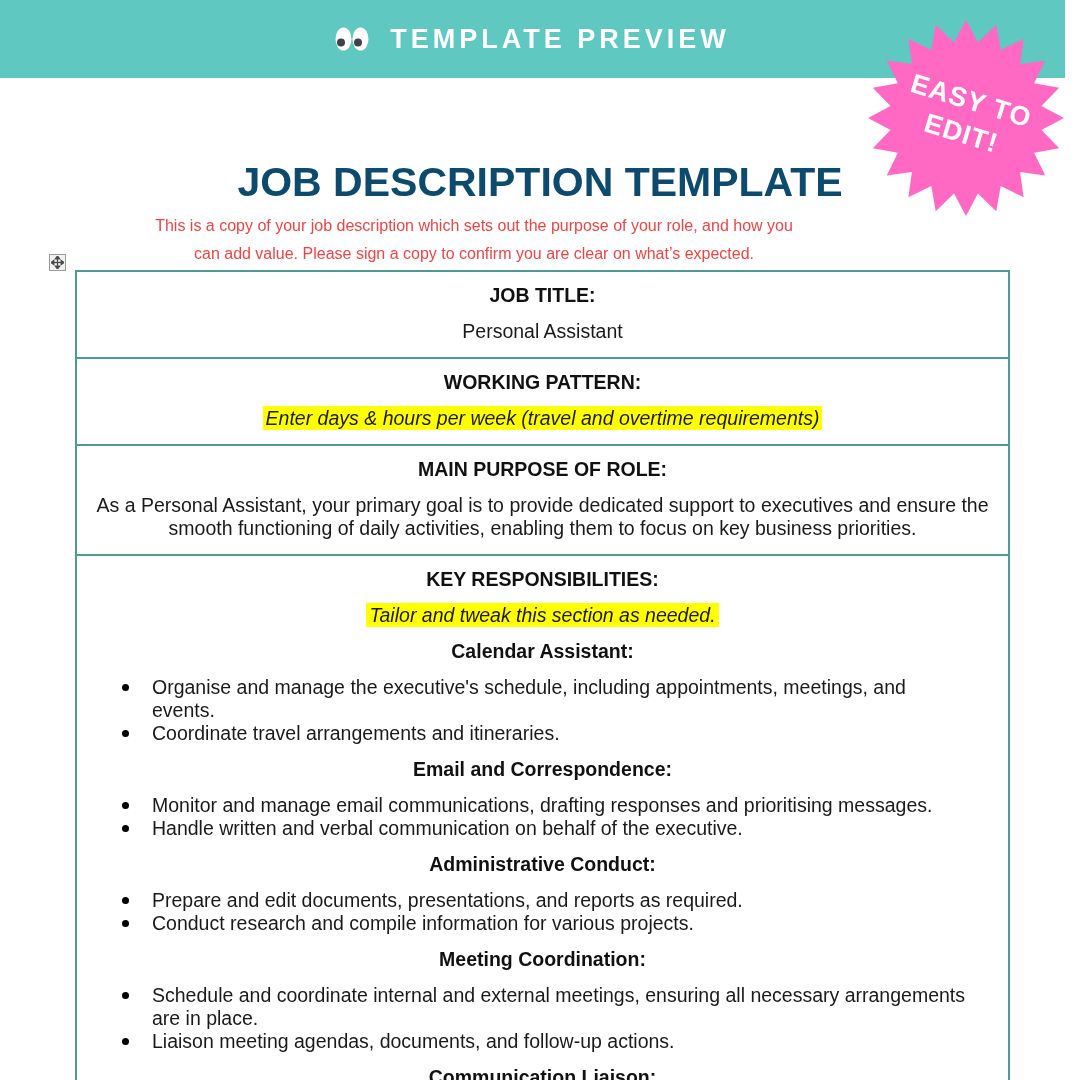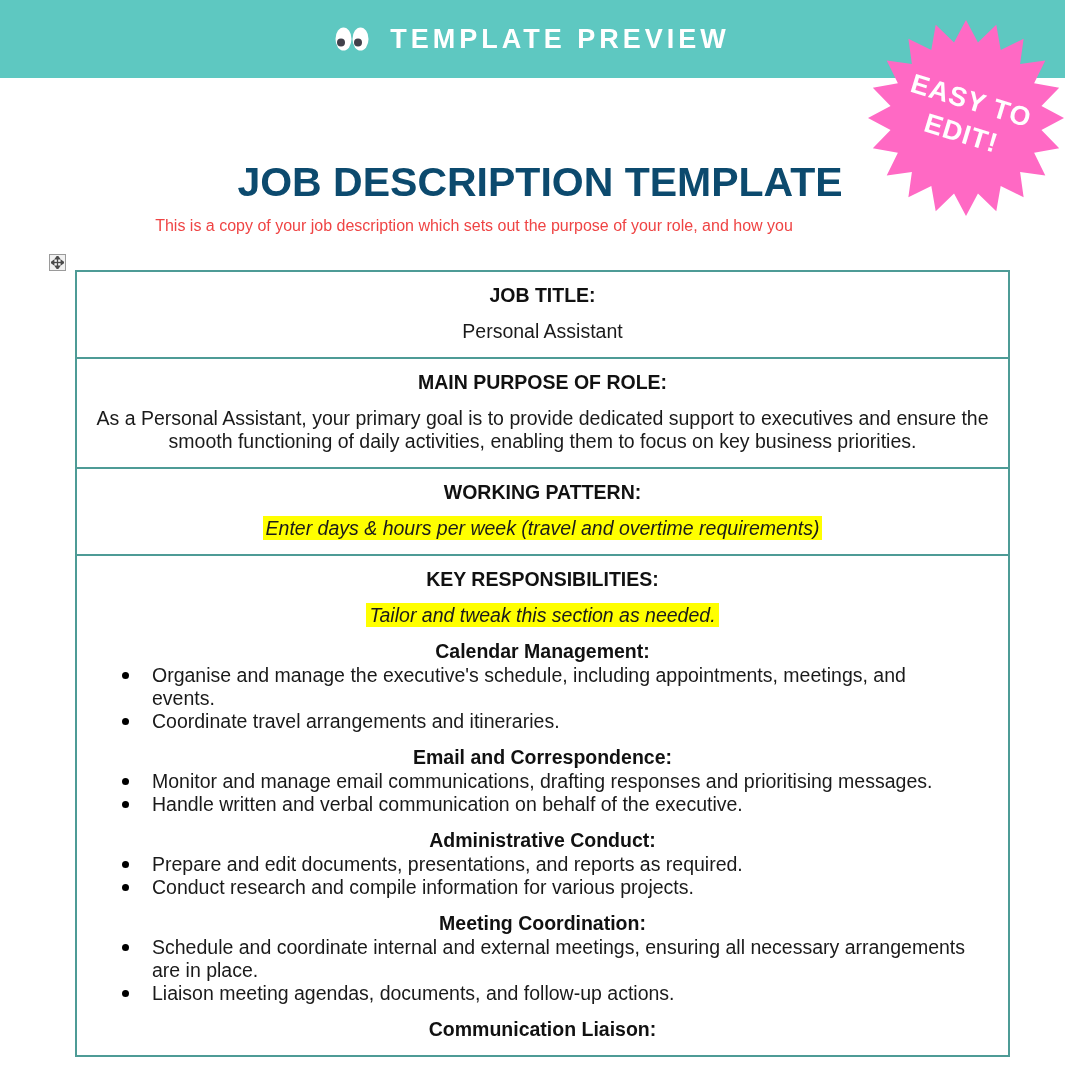--- a/index.html
+++ b/index.html
@@ -79,21 +79,21 @@
     vertical-align: top;
   }
   .jd-table p { margin: 13px 0 0; font-size: 19.5px; line-height: 23px; text-align: center; }
   .jd-table td > *:first-child { margin-top: 0; }
   .cell-heading, .sub-heading { font-weight: bold; color: #111; }
   .hl-line { font-size: 19.5px; line-height: 23px; }
   .hl-line span {
     background: var(--highlight, #ffff00);
     font-style: italic; padding: 1px 3px;
   }
-  .jd-table ul { margin: 1px 0 0; padding: 0; list-style: none; }
+  .jd-table ul { margin: 13px 0 0; padding: 0; list-style: none; }
   .jd-table li {
     position: relative;
     padding-left: 67px; padding-right: 30px;
     font-size: 19.5px; line-height: 23px;
   }
   .jd-table li::before {
     content: "";
     position: absolute; left: 37px; top: 8px;
     width: 7px; height: 7px; border-radius: 50%;
     background: #000;
@@ -120,20 +120,21 @@
   </svg>
   <div class="badge-text">
     <span>EASY TO</span>
     <span>EDIT!</span>
   </div>
 </div>
 
 <h1 class="title">JOB DESCRIPTION TEMPLATE</h1>
 <p class="intro">
   <span>This is a copy of your job description which sets out the purpose of your role, and how you</span>
+  <span>can add value. Please sign a copy to confirm you are clear on what’s expected.</span>
 </p>
 
 <div class="move-handle">
   <svg width="13" height="13" viewBox="0 0 14 14" aria-hidden="true">
     <g stroke="#4a4a4a" stroke-width="1.4" fill="#4a4a4a">
       <line x1="1.5" y1="7" x2="12.5" y2="7"></line>
       <line x1="7" y1="1.5" x2="7" y2="12.5"></line>
       <polygon points="7,0 4.8,3 9.2,3"></polygon>
       <polygon points="7,14 4.8,11 9.2,11"></polygon>
       <polygon points="0,7 3,4.8 3,9.2"></polygon>
@@ -145,36 +146,36 @@
 <table class="jd-table">
   <tbody>
     <tr>
       <td>
         <p class="cell-heading">JOB TITLE:</p>
         <p>Personal Assistant</p>
       </td>
     </tr>
     <tr>
       <td>
+        <p class="cell-heading">WORKING PATTERN:</p>
+        <p class="hl-line"><span>Enter days &amp; hours per week (travel and overtime requirements)</span></p>
+      </td>
+    </tr>
+    <tr>
+      <td>
         <p class="cell-heading">MAIN PURPOSE OF ROLE:</p>
         <p>As a Personal Assistant, your primary goal is to provide dedicated support to executives and ensure the smooth functioning of daily activities, enabling them to focus on key business priorities.</p>
       </td>
     </tr>
     <tr>
       <td>
-        <p class="cell-heading">WORKING PATTERN:</p>
-        <p class="hl-line"><span>Enter days &amp; hours per week (travel and overtime requirements)</span></p>
-      </td>
-    </tr>
-    <tr>
-      <td>
         <p class="cell-heading">KEY RESPONSIBILITIES:</p>
         <p class="hl-line"><span>Tailor and tweak this section as needed.</span></p>
 
-        <p class="sub-heading">Calendar Management:</p>
+        <p class="sub-heading">Calendar Assistant:</p>
         <ul>
           <li>Organise and manage the executive's schedule, including appointments, meetings, and events.</li>
           <li>Coordinate travel arrangements and itineraries.</li>
         </ul>
 
         <p class="sub-heading">Email and Correspondence:</p>
         <ul>
           <li>Monitor and manage email communications, drafting responses and prioritising messages.</li>
           <li>Handle written and verbal communication on behalf of the executive.</li>
         </ul>

